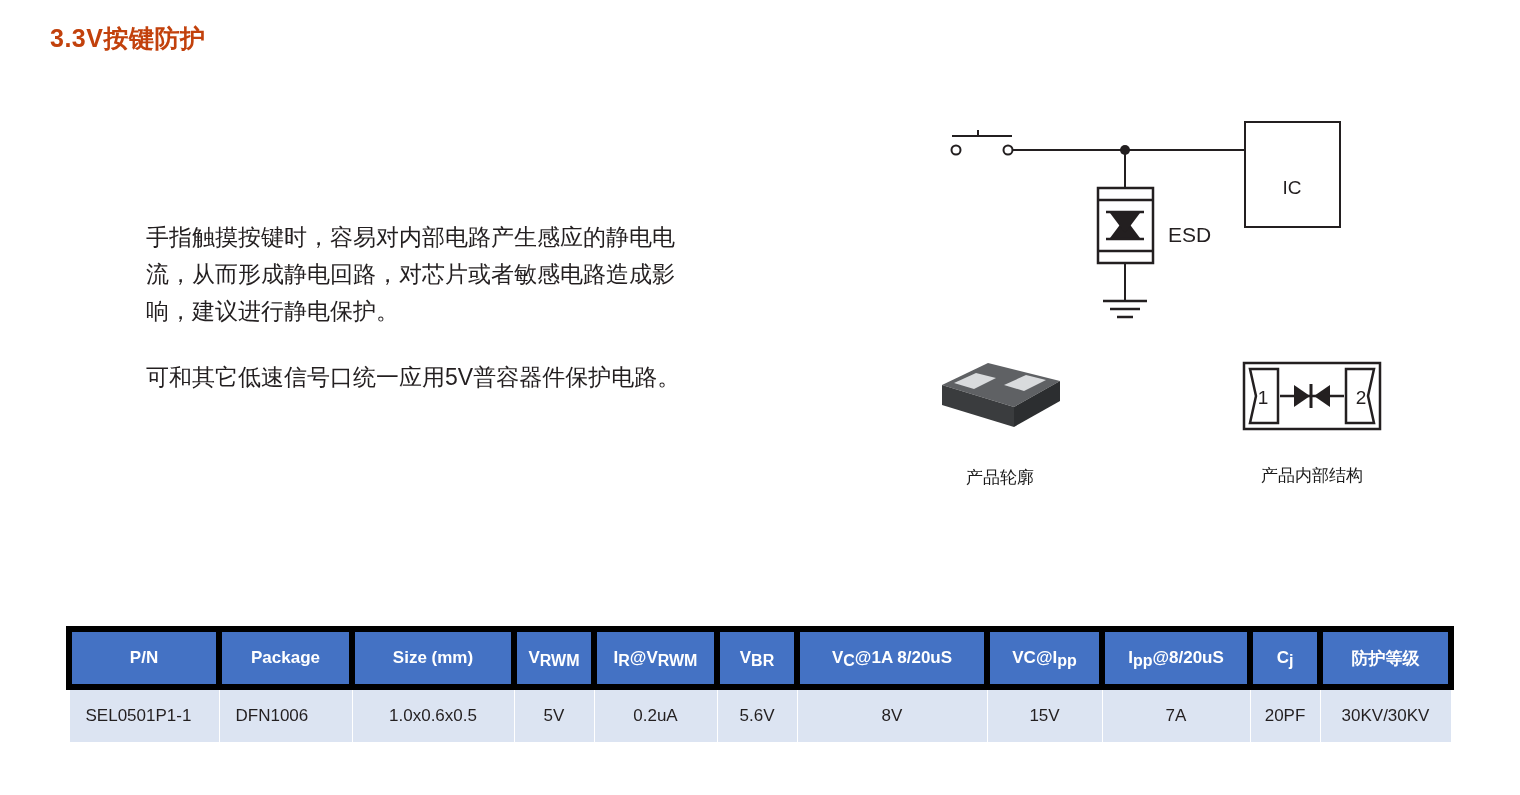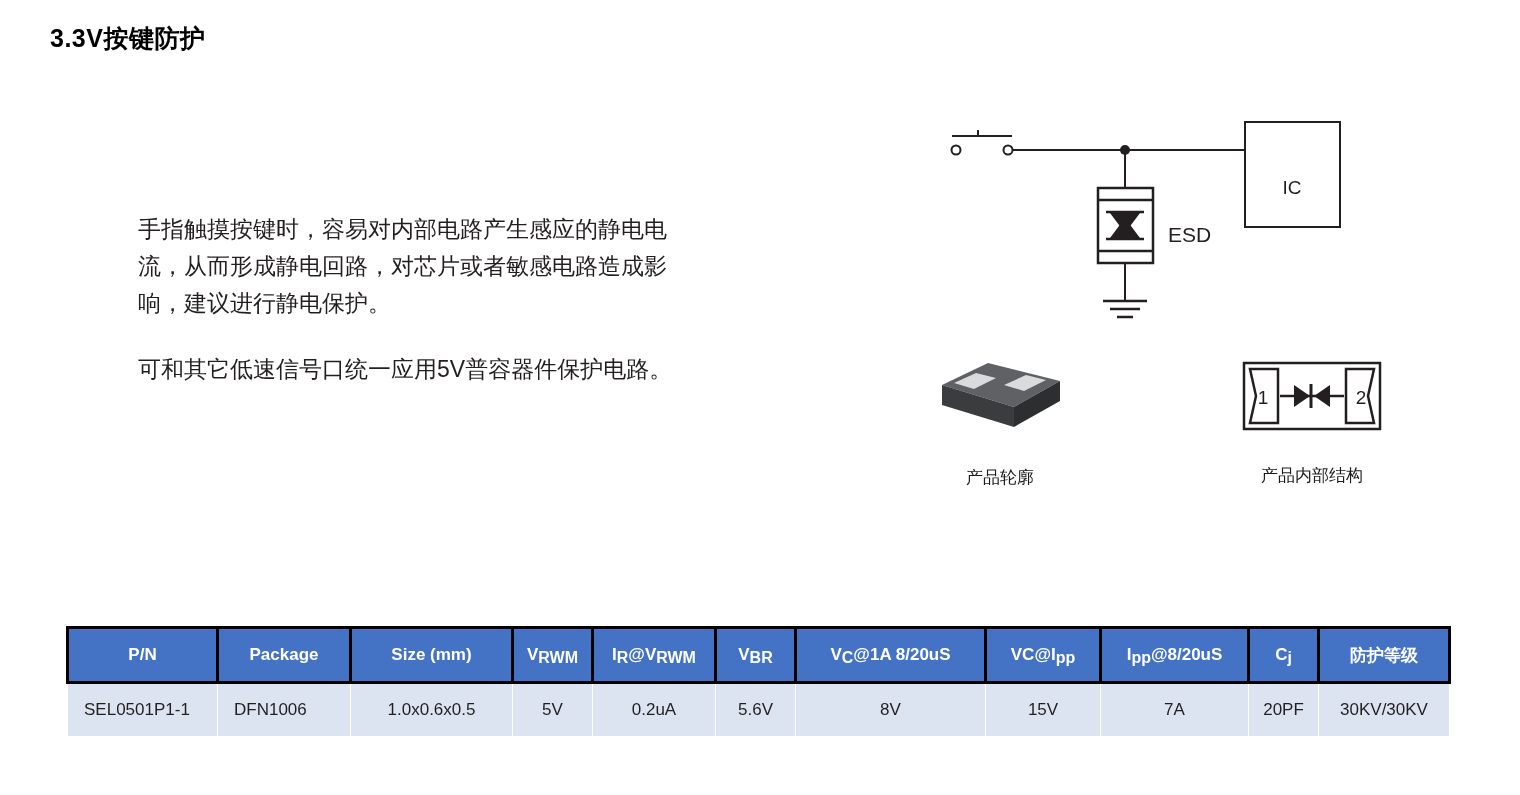--- a/index.html
+++ b/index.html
@@ -17,35 +17,35 @@
   }
 
   
   .page-title {
     position: absolute;
     left: 50px;
     top: 22px;
     font-size: 25px;
     font-weight: bold;
     letter-spacing: 0.5px;
-    color: #000000;
+    color: #c2410c;
   }
 
   
   .desc-block {
     position: absolute;
     left: 130px;
     top: 203px;
     width: 570px;
   }
   .desc-para {
     font-size: 23px;
     line-height: 37px;
     color: #231f20;
-    margin: 8px;
+    margin: 16px;
   }
   .desc-para.second {
     margin-top: 29px;
   }
 
   
   .schematic {
     position: absolute;
     left: 900px;
     top: 100px;
@@ -90,21 +90,21 @@
     border-collapse: collapse;
     width: 1340px;
     table-layout: fixed;
   }
   table.spec th {
     background: #4472c4;
     color: #ffffff;
     font-size: 17px;
     font-weight: bold;
     height: 52px;
-    border: 3px solid #000000;
+    border: 6px solid #000000;
     text-align: center;
     vertical-align: middle;
     padding: 0 4px;
   }
   table.spec td {
     background: #dce4f2;
     color: #231f20;
     font-size: 17px;
     height: 48px;
     border: 1px solid #ffffff;

